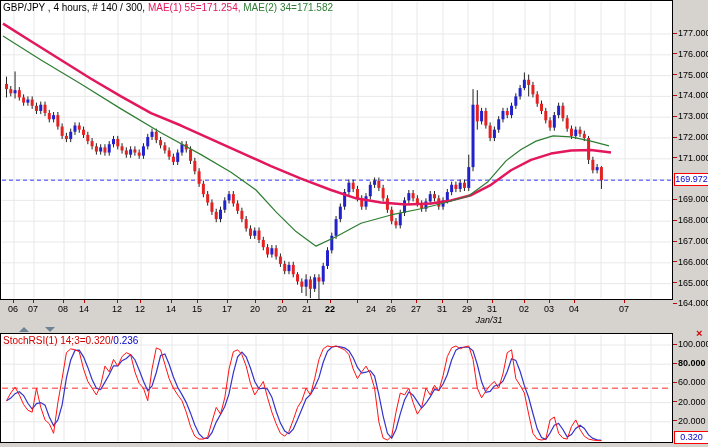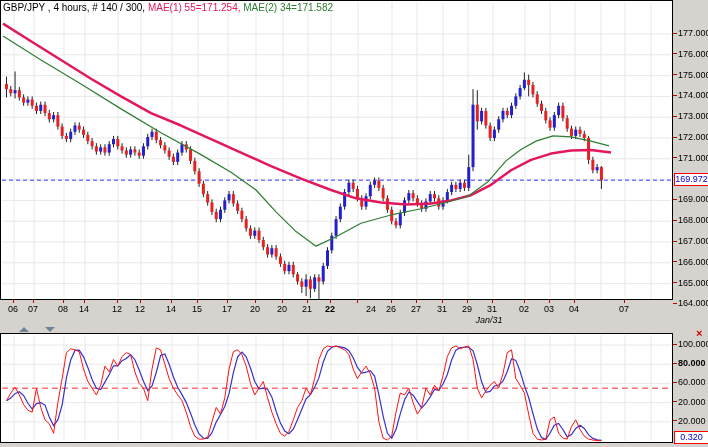--- a/index.html
+++ b/index.html
@@ -412,20 +412,23 @@
       <g id="g-level">
           <line x1="1" x2="670" y1="54.2" y2="54.2" stroke="#ff7070" stroke-width="1.5" stroke-dasharray="6 4"></line>
         </g>
       <g id="g-stoch">
           <polyline points="5.5,66.68 9.780000000000001,64.12 14.06,59.64 18.34,57.72 22.62,61.56 26.900000000000002,69.24000000000001 31.18,75 35.46,69.56 39.74,68.6 44.02,71.16 48.300000000000004,83 52.580000000000005,91.64 56.86,85.88 61.14,70.84 65.42,43.96 69.7,26.040000000000006 73.98,16.440000000000012 78.26,16.120000000000005 82.54,22.840000000000003 86.82000000000001,33.39999999999999 91.10000000000001,45.56 95.38000000000001,54.2 99.66000000000001,55.480000000000004 103.94000000000001,48.12 108.22,40.44000000000001 112.5,31.80000000000001 116.78,31.80000000000001 121.06,26.679999999999993 125.34,24.439999999999998 129.62,20.60000000000001 133.9,25.72 138.18,35.96000000000001 142.46,47.16 146.74,56.76 151.02,51.96 155.3,38.52000000000001 159.58,21.560000000000002 163.86,19.959999999999994 168.14000000000001,30.200000000000003 172.42000000000002,43 176.70000000000002,53.24 180.98000000000002,60.6 185.26000000000002,68.6 189.54000000000002,79.16 193.82000000000002,91 198.10000000000002,99.96000000000001 202.38000000000002,104.12 206.66000000000003,104.44 210.94,98.68 215.22,88.12 219.5,80.44 223.78,72.44 228.06,59.64 232.34,38.84 236.62,22.840000000000003 240.9,18.039999999999992 245.18,22.840000000000003 249.46,34.040000000000006 253.74,47.480000000000004 258.02,54.839999999999996 262.3,54.2 266.58000000000004,55.160000000000004 270.86,63.160000000000004 275.14000000000004,77.24000000000001 279.42,89.08 283.7,97.08 287.98,99.64 292.26,95.16 296.54,85.56 300.82,75.32 305.1,64.76 309.38,60.6 313.66,53.24 317.94,43.64 322.22,28.28 326.5,17.400000000000006 330.78000000000003,13.239999999999995 335.06,12.280000000000001 339.34000000000003,12.920000000000002 343.62,13.88000000000001 347.90000000000003,16.760000000000005 352.18,23.799999999999997 356.46000000000004,33.39999999999999 360.74,39.16 365.02000000000004,38.2 369.3,36.60000000000001 373.58000000000004,42.03999999999999 377.86,60.6 382.14000000000004,82.03999999999999 386.42,99.32 390.70000000000005,104.12 394.98,95.48 399.26000000000005,79.8 403.54,66.04 407.82000000000005,58.04 412.1,61.24 416.38,67.64 420.66,74.03999999999999 424.94,69.24000000000001 429.22,62.84 433.5,55.480000000000004 437.78000000000003,56.440000000000005 442.06,50.04 446.34000000000003,40.44000000000001 450.62,26.040000000000006 454.90000000000003,16.120000000000005 459.18,13.560000000000002 463.46000000000004,13.239999999999995 467.74,13.239999999999995 472.02000000000004,16.760000000000005 476.3,30.519999999999996 480.58000000000004,47.800000000000004 484.86,58.36000000000001 489.14000000000004,57.400000000000006 493.42,51.96 497.70000000000005,51 501.98,47.16 506.26000000000005,37.56 510.54,24.760000000000005 514.82,26.36 519.1,37.239999999999995 523.38,51.64000000000001 527.6600000000001,63.48 531.94,79.48 536.22,94.84 540.5,103.48 544.7800000000001,105.4 549.0600000000001,99 553.34,91.32000000000001 557.62,89.4 561.9,95.48 566.1800000000001,102.84 570.46,100.6 574.74,94.52 579.02,91.32000000000001 583.3000000000001,94.52 587.58,100.92 591.86,104.44 596.14,105.88 600.4200000000001,106.4176" fill="none" stroke="#3333cc" stroke-width="1.2"></polyline>
           <polyline points="5.5,66.68 9.780000000000001,59 14.06,53.24 18.34,60.92 22.62,70.52000000000001 26.900000000000002,76.28 31.18,78.2 35.46,54.2 39.74,73.4 44.02,85.88 48.300000000000004,89.72 52.580000000000005,99.32 56.86,68.6 61.14,44.6 65.42,18.680000000000007 69.7,14.840000000000003 73.98,15.799999999999997 78.26,17.72 82.54,35 86.82000000000001,47.480000000000004 91.10000000000001,54.2 95.38000000000001,60.92 99.66000000000001,51.32 103.94000000000001,32.120000000000005 108.22,37.879999999999995 112.5,25.400000000000006 116.78,32.120000000000005 121.06,22.52000000000001 125.34,18.680000000000007 129.62,20.60000000000001 133.9,37.879999999999995 138.18,49.400000000000006 142.46,54.2 146.74,66.68 151.02,35 155.3,13.88000000000001 159.58,15.799999999999997 163.86,30.200000000000003 168.14000000000001,44.6 172.42000000000002,54.2 176.70000000000002,60.92 180.98000000000002,66.68 185.26000000000002,78.2 189.54000000000002,92.6 193.82000000000002,102.2 198.10000000000002,105.08 202.38000000000002,105.08 206.66000000000003,103.16 210.94,87.8 215.22,73.4 219.5,80.12 223.78,63.800000000000004 228.06,35 232.34,17.72 236.62,15.799999999999997 240.9,20.60000000000001 245.18,32.120000000000005 249.46,49.400000000000006 253.74,60.92 258.02,54.2 262.3,47.480000000000004 266.58000000000004,63.800000000000004 270.86,78.2 275.14000000000004,89.72 279.42,99.32 283.7,102.2 287.98,97.4 292.26,85.88 296.54,73.4 300.82,66.68 305.1,54.2 309.38,60.92 313.66,44.6 317.94,25.400000000000006 322.22,14.840000000000003 326.5,11.960000000000008 330.78000000000003,12.920000000000002 335.06,11.960000000000008 339.34000000000003,13.88000000000001 343.62,15.799999999999997 347.90000000000003,20.60000000000001 352.18,35 356.46000000000004,44.6 360.74,37.879999999999995 365.02000000000004,32.120000000000005 369.3,39.8 373.58000000000004,54.2 377.86,87.8 382.14000000000004,104.12 386.42,106.04 390.70000000000005,102.2 394.98,78.2 399.26000000000005,59 403.54,60.92 407.82000000000005,54.2 412.1,68.6 416.38,80.12 420.66,73.4 424.94,54.2 429.22,60.92 433.5,51.32 437.78000000000003,57.08 442.06,41.72 446.34000000000003,22.52000000000001 450.62,13.88000000000001 454.90000000000003,11.960000000000008 459.18,14.840000000000003 463.46000000000004,12.920000000000002 467.74,11.960000000000008 472.02000000000004,25.400000000000006 476.3,54.2 480.58000000000004,63.800000000000004 484.86,57.08 489.14000000000004,51.32 493.42,47.480000000000004 497.70000000000005,54.2 501.98,39.8 506.26000000000005,18.680000000000007 510.54,15.799999999999997 514.82,44.6 519.1,51.32 523.38,59 527.6600000000001,80.12 531.94,99.32 536.22,105.08 540.5,106.04 544.7800000000001,105.08 549.0600000000001,85.88 553.34,83 557.62,99.32 561.9,104.12 566.1800000000001,105.08 570.46,92.6 574.74,85.88 579.02,95.48 583.3000000000001,102.2 587.58,105.08 591.86,106.04 596.14,106.52 600.4200000000001,106.6928" fill="none" stroke="#ff1111" stroke-width="1"></polyline>
         </g>
     </svg>
   </div>
 
+  <div id="stoch-title">
+    <span id="st-main" style="color: rgb(208, 0, 0);">StochRSI(1) 14;3=0.320</span><span id="st-sep" style="color: rgb(208, 0, 0);">/</span><span id="st-sig" style="color: rgb(0, 0, 204);">0.236</span>
+  </div>
 
   <div id="close-x">×</div>
 
   <div class="axis-col" id="price-axis"></div>
 
   <div class="value-tag" id="bid-tag" style="top: 173.182px;">169.972</div>
   <div class="value-tag" id="stoch-tag" style="top: 431px;">0.320</div>
 
 <div class="tick" style="top: 32.5px;"></div>
     <div class="price-label" style="top: 28px;">177.000</div>

